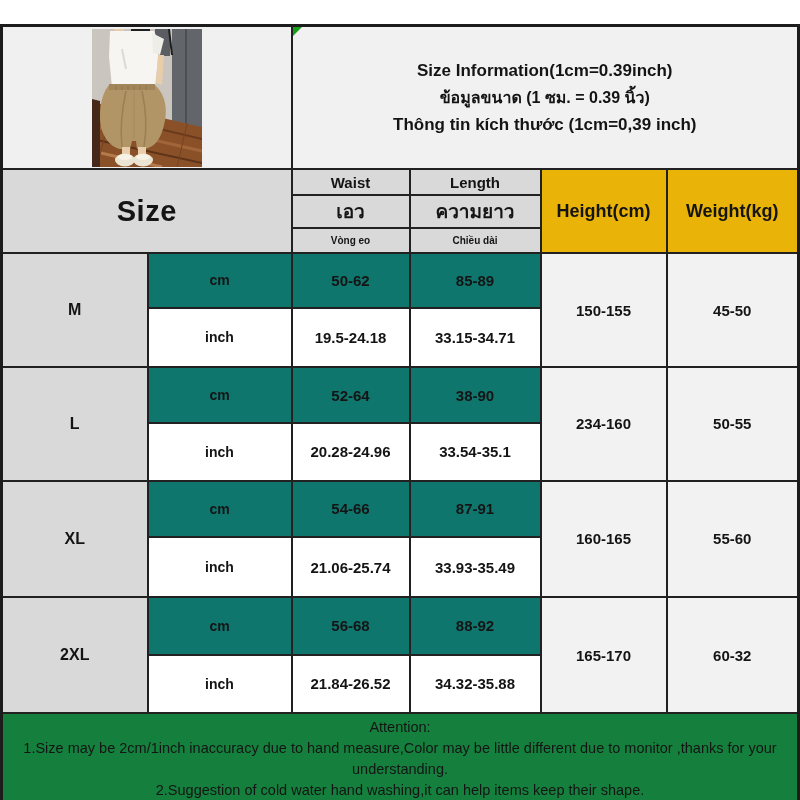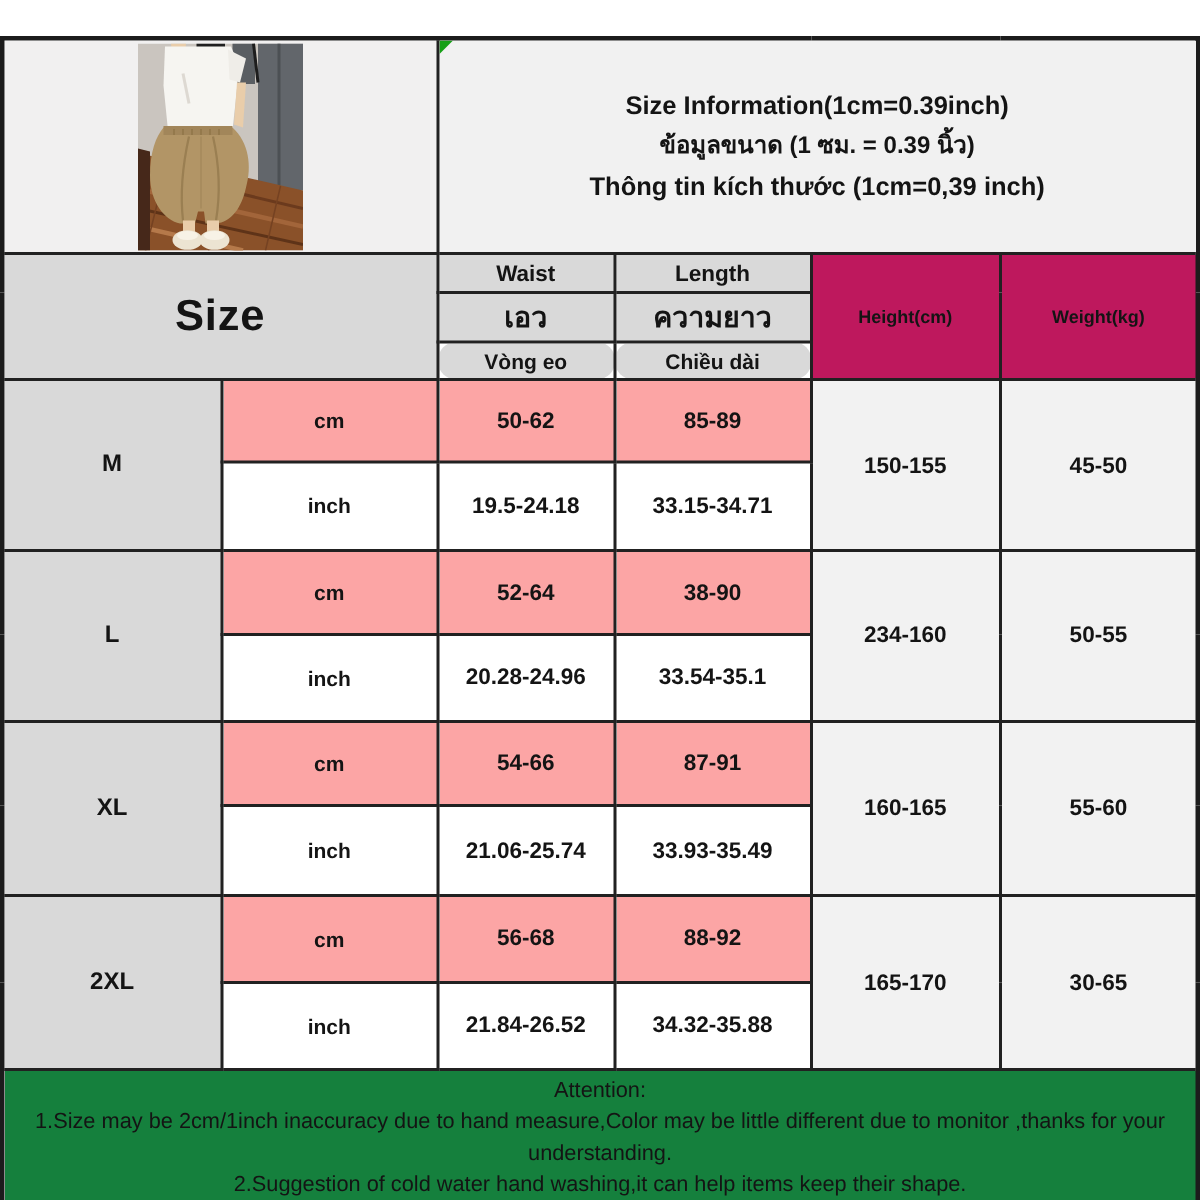--- a/index.html
+++ b/index.html
@@ -29,25 +29,25 @@
   .corner-marker{
     position:absolute;top:0;left:0;width:0;height:0;
     border-top:9px solid #17a017;border-right:9px solid transparent;
   }
   .photo-wrap{display:flex;justify-content:center;align-items:center;height:100%;}
   
   td.hd{background:#d9d9d9;}
   td.size-hd{background:#d9d9d9;font-size:29px;letter-spacing:.5px;}
   td.hd-en{font-size:15px;}
   td.hd-th{font-size:19px;}
-  td.hd-vi{font-size:14px;border-radius:12px;}
-  td.hd-hw{background:#be185d;font-size:12px;}
+  td.hd-vi{font-size:10px;}
+  td.hd-hw{background:#eab308;font-size:18px;}
   
   td.size-label{background:#d9d9d9;font-size:16px;}
-  td.cm-bg{background:#fca5a5;}
+  td.cm-bg{background:#0f766e;}
   td.inch-bg{background:#ffffff;}
   td.unit{font-size:14px;}
   td.val{font-size:15px;}
   td.hw-val{background:#f2f2f2;font-size:15px;}
   
   td.attention-cell{
     background:#15803d;vertical-align:top;
     font-weight:400;font-size:14.5px;line-height:21px;
     padding:3px 4px 0 4px;
   }
@@ -184,21 +184,21 @@
       <td class="val inch-bg">21.06-25.74</td>
       <td class="val inch-bg">33.93-35.49</td>
     </tr>
 
     <tr style="height:56px">
       <td rowspan="2" class="size-label">2XL</td>
       <td class="unit cm-bg">cm</td>
       <td class="val cm-bg">56-68</td>
       <td class="val cm-bg">88-92</td>
       <td rowspan="2" class="hw-val">165-170</td>
-      <td rowspan="2" class="hw-val">30-65</td>
+      <td rowspan="2" class="hw-val">60-32</td>
     </tr>
     <tr style="height:57px">
       <td class="unit inch-bg">inch</td>
       <td class="val inch-bg">21.84-26.52</td>
       <td class="val inch-bg">34.32-35.88</td>
     </tr>
 
     <tr style="height:102px">
       <td colspan="6" class="attention-cell">
         <div>Attention:</div>

